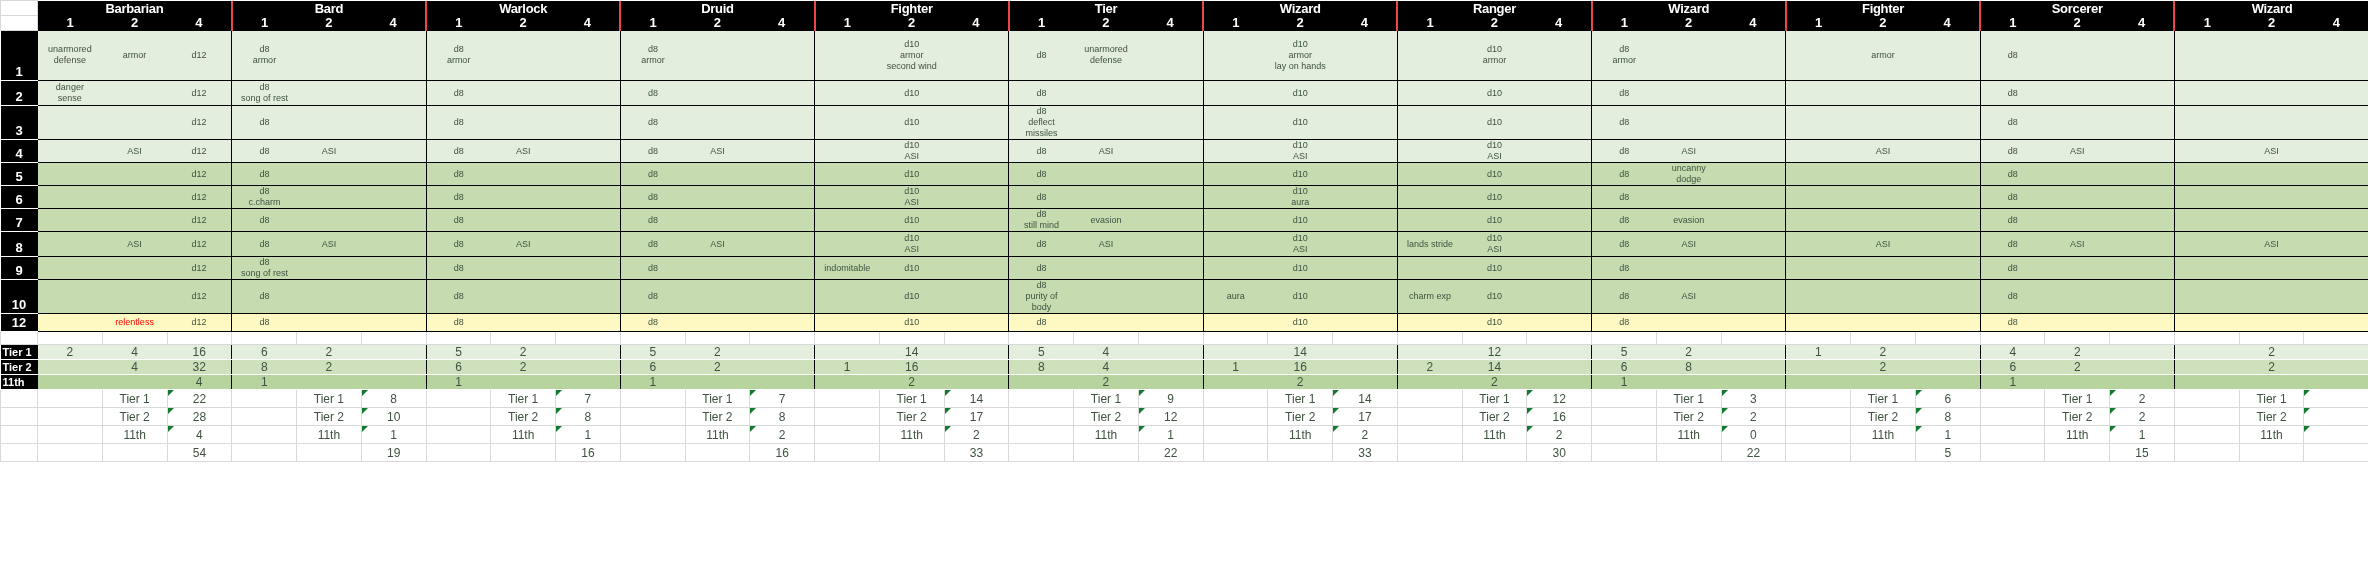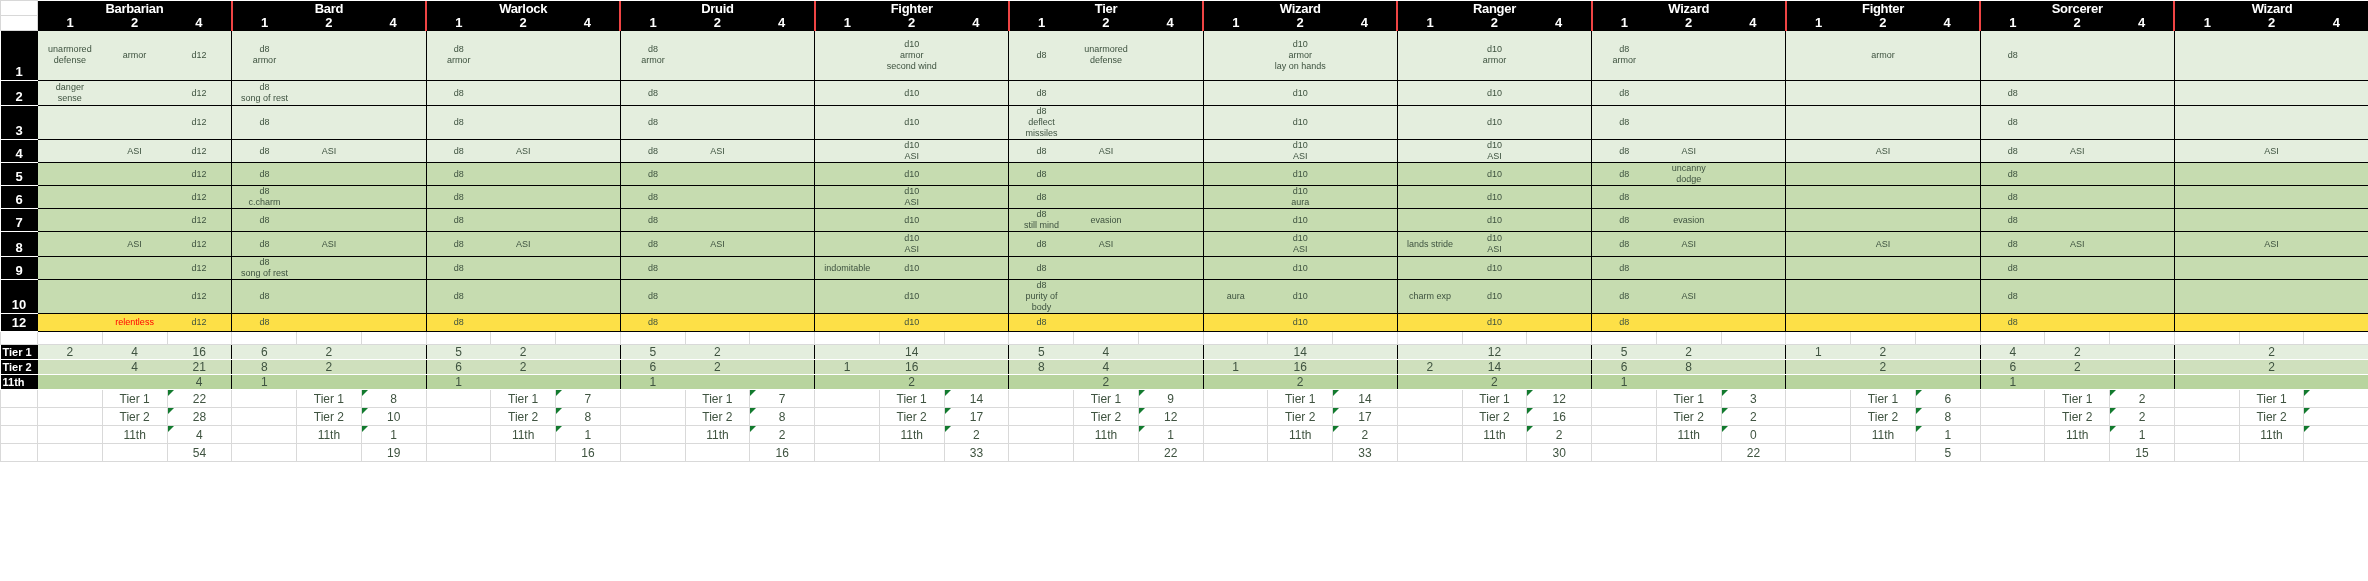--- a/index.html
+++ b/index.html
@@ -39,21 +39,21 @@
   .cell {
     text-align:center; vertical-align:middle;
     font-size:9px; line-height:11px; color:#3f5340;
     border-bottom:1px solid #000000;
     padding:0 1px;
   }
   .cell.bdr-r { border-right:1px solid #000000; }
   .cell.bdr-l { border-left:1px solid #000000; }
   .tone-a { background:#e4eede; }
   .tone-b { background:#c6dcb0; }
-  .tone-c { background:#fde047;margin-top:32px; }
+  .tone-c { background:#fef9c3;margin-top:32px; }
   .red { color:#ff0000; }
 
   
   .spacer td { background:#ffffff; border:1px solid #d9d9d9; height:13px; }
 
   
   .tierlbl {
     background:#000000; color:#ffffff; font-weight:bold;
     font-size:11px; text-align:left; padding-left:2px;
     border-bottom:1px solid #ffffff; white-space:nowrap;
@@ -690,21 +690,21 @@
         <td class="tiercell t1">2</td>
         <td class="tiercell t1"></td>
         <td class="tiercell t1 bdr-l"></td>
         <td class="tiercell t1">2</td>
         <td class="tiercell t1 bdr-r"></td>
       </tr>
       <tr style="height: 15px;">
         <td class="tierlbl">Tier 2</td>
         <td class="tiercell t2"></td>
         <td class="tiercell t2">4</td>
-        <td class="tiercell t2">21</td>
+        <td class="tiercell t2">32</td>
         <td class="tiercell t2 bdr-l">8</td>
         <td class="tiercell t2">2</td>
         <td class="tiercell t2"></td>
         <td class="tiercell t2 bdr-l">6</td>
         <td class="tiercell t2">2</td>
         <td class="tiercell t2"></td>
         <td class="tiercell t2 bdr-l">6</td>
         <td class="tiercell t2">2</td>
         <td class="tiercell t2"></td>
         <td class="tiercell t2 bdr-l">1</td>

